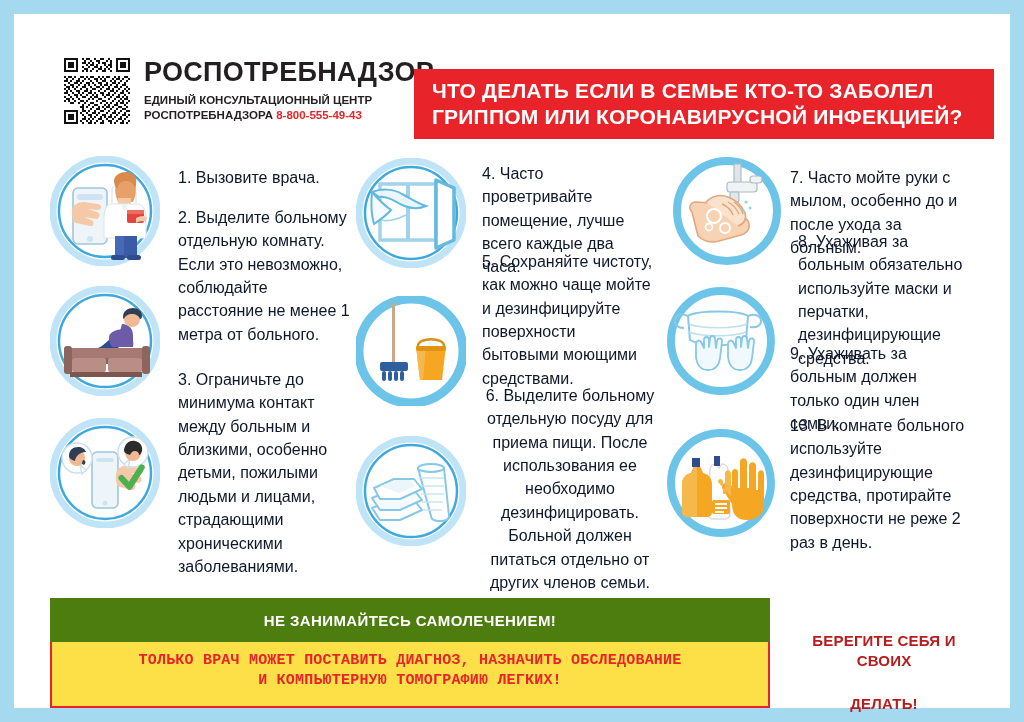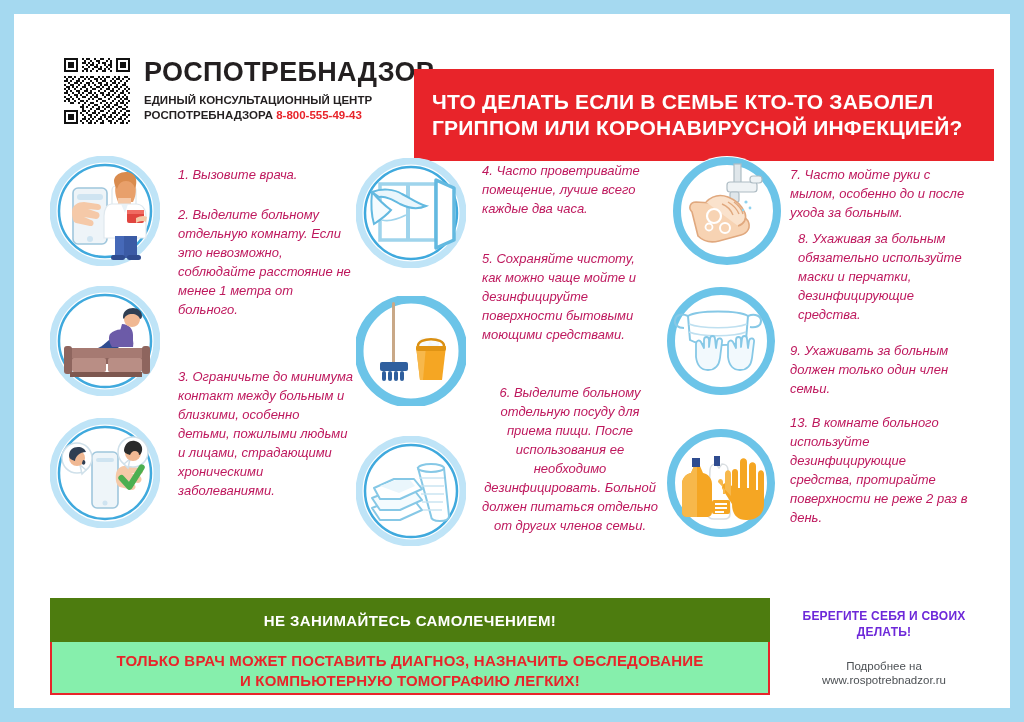--- a/index.html
+++ b/index.html
@@ -31,21 +31,21 @@
     color:#231f20; line-height:1; white-space:nowrap;
   }
   .brand-sub{
     margin-top:7px; font-size:11.5px; font-weight:bold;
     color:#231f20; line-height:1.32; white-space:nowrap;
   }
   .brand-phone{ color:#e8242a; }
 
   .title-banner{
     position:absolute; left:400px; top:55px;
-    width:580px; height:92px;
+    width:580px; height:70px;
     background:#e8242a;
     display:flex; flex-direction:column; justify-content:center;
     padding-left:18px; box-sizing:border-box;
   }
   .title-banner span{
     display:block; color:#ffffff;
     font-size:21px; font-weight:bold; line-height:1.26;
     letter-spacing:.2px; white-space:nowrap;
   }
 
@@ -61,52 +61,53 @@
   .badge{
     position:absolute;
     width:110px;height:110px;border-radius:50%;
     background:#ffffff;
     display:flex;align-items:center;justify-content:center;
   }
   .badge svg{ display:block; }
 
   .note{
     position:absolute;
-    font-size:13px; line-height:1.46; color:#be185d;font-style:italic;
+    font-size:16px; line-height:1.46; color:#0f172a;
   }
 
   
   .bottom{
     position:absolute; left:0; bottom:0; width:100%; height:128px;
   }
   .warn{
     position:absolute; left:36px; top:18px; width:720px;
   }
   .warn-top{
     background:#4d7c0f; height:44px;
     display:flex;align-items:center;justify-content:center;
   }
   .warn-top span{
     color:#ffffff;font-size:15px;font-weight:bold;letter-spacing:.4px;
   }
   .warn-bot{
     border:2px solid #e8242a; border-top:none;
-    background:#86efac; padding:9px 8px 3px;
+    background:#fde047; padding:9px 8px 16px;
     text-align:center;
+    font-family:Liberation Mono, monospace;
   }
   .warn-bot span{
     display:block;color:#e8242a;font-size:15px;font-weight:bold;
     line-height:1.3; letter-spacing:.2px;
   }
   .cta{
     position:absolute; left:770px; top:28px; width:200px; text-align:center;
   }
   .cta-line{
-    display:block;color:#6d28d9;font-size:12px;font-weight:bold;
-    line-height:1.34;letter-spacing:.2px;
+    display:block;color:#b91c1c;font-size:15px;font-weight:bold;
+    line-height:1.34;letter-spacing:.2px;margin-top:23px;
   }
   .cta-url{
     display:block;margin-top:20px;color:#4c5054;
     font-size:11.5px;line-height:1.2;
   }
 </style>
 </head>
 <body>
 
 <div class="poster">

